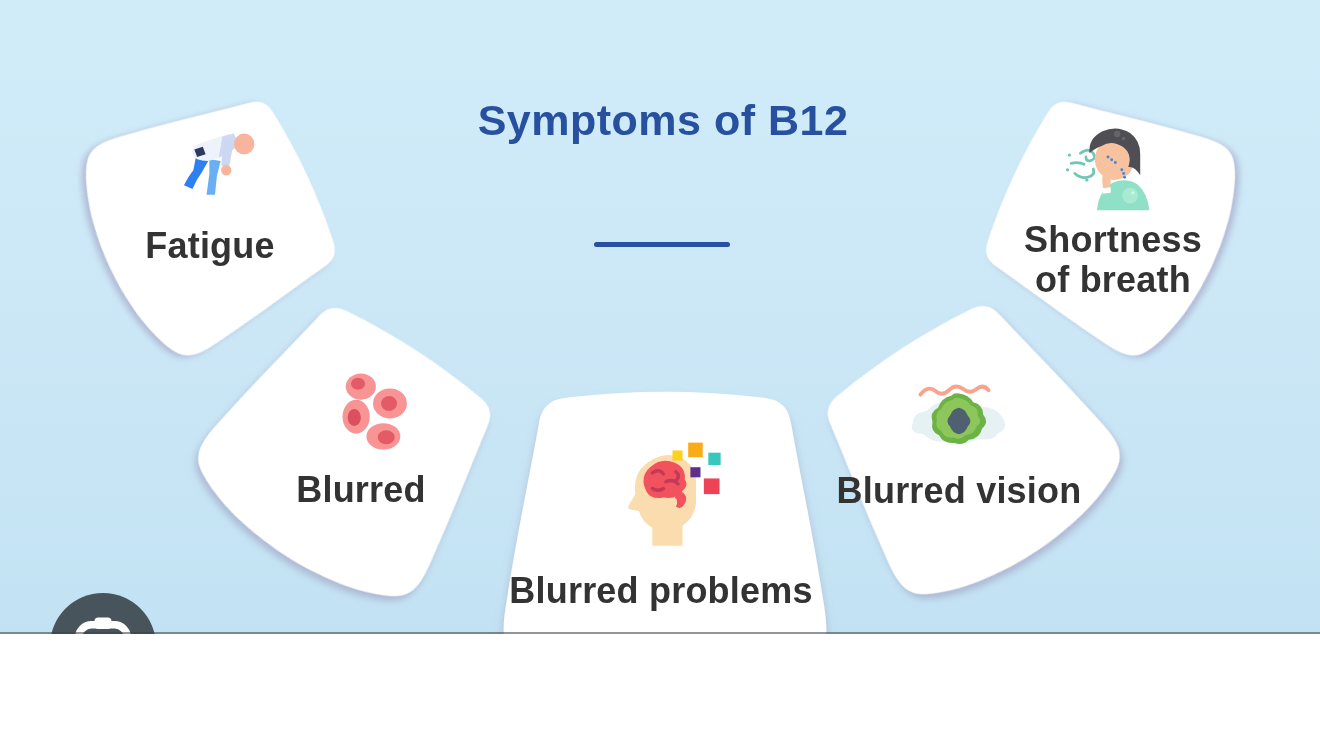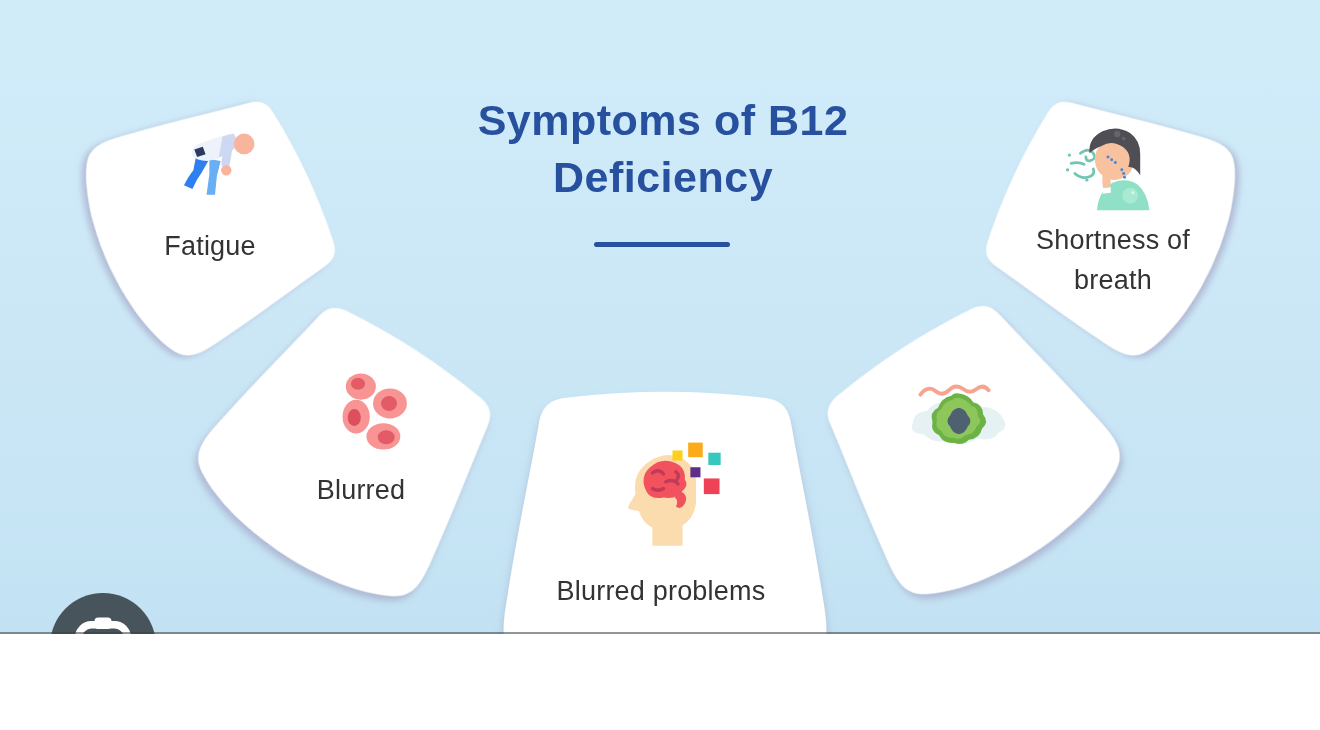--- a/index.html
+++ b/index.html
@@ -7,21 +7,21 @@
     position:relative;width:1320px;height:634px;overflow:hidden;
     background:linear-gradient(180deg,#d1ecf9 0%,#cbe7f6 55%,#c2e2f3 100%);
     font-family:"Liberation Sans", sans-serif;
   }
   .cards-layer{position:absolute;left:0;top:0;width:1320px;height:730px;}
   .title-block{position:absolute;left:330px;top:92px;width:666px;text-align:center;color:#27509f;}
   .title-line{font-size:43px;font-weight:700;line-height:57px;letter-spacing:0.5px;}
   .title-underline{position:absolute;left:594px;top:242px;width:136px;height:5px;border-radius:3px;background:#27509f;}
   .card-label{
     position:absolute;width:320px;text-align:center;color:#333333;
-    font-size:27px;font-weight:400;line-height:40px;letter-spacing:0.2px;
+    font-size:36px;font-weight:700;line-height:40px;letter-spacing:0.2px;
   }
   .card-label.narrow{width:210px;}
   .icon-box{position:absolute;}
   .icon-box svg{display:block;width:100%;height:100%;}
   .lens-button{
     position:absolute;left:50px;top:593px;width:106px;height:106px;border-radius:50%;
     border:none;padding:0;background:transparent;cursor:pointer;
   }
   .lens-button svg{display:block;width:106px;height:106px;}
   .image-bottom-edge{position:absolute;left:0;bottom:0;width:100%;height:2px;background:#3a3f44;opacity:0.55;}
@@ -40,21 +40,20 @@
     </defs>
     <use href="#petal" fill="#ffffff" filter="url(#cardShadow)" transform="translate(211,220) rotate(65) scale(0.68)"></use>
     <use href="#petal" fill="#ffffff" filter="url(#cardShadow)" transform="translate(1110,220) rotate(-65) scale(0.68)"></use>
     <use href="#petal" fill="#ffffff" filter="url(#cardShadow)" transform="translate(352,450) rotate(33) scale(0.76)"></use>
     <use href="#petal" fill="#ffffff" filter="url(#cardShadow)" transform="translate(966,448) rotate(-33) scale(0.76)"></use>
     <use href="#petal" fill="#ffffff" filter="url(#cardShadow)" transform="translate(665,540) rotate(0) scale(0.95)"></use>
   </svg>
 
   <div class="title-block">
     <div class="title-line">Symptoms of B12</div>
-    <div class="title-line">Deficiency</div>
   </div>
   <div class="title-underline"></div>
 
   <div class="icon-box" style="left:168px;top:112px;width:94px;height:94px;">
     <svg viewBox="0 0 100 100">
       <path d="M44 50 L56 52 L52 68 L50 88 L41 88 L44 66 Z" fill="#6aaef3"></path>
       <path d="M30 46 L44 50 L36 64 Q30 72 26 82 L17 78 Q22 68 27 62 Z" fill="#2e7ff0"></path>
       <path d="M26 46 Q24 38 32 34 L62 24 Q70 22 73 28 Q76 34 72 38 Q60 50 42 52 Q30 52 26 46 Z" fill="#eef2fb"></path>
       <path d="M58 26 L70 23 Q76 34 70 39 Q62 46 54 48 Z" fill="#cdd8f3"></path>
       <path d="M28 40 L37 37 L40 45 L31 48 Z" fill="#2c3a5e"></path>
@@ -132,20 +131,21 @@
           <circle cx="68" cy="60" r="1.6"></circle>
       </g>
       <path d="M44 58 L52 57 Q54 65 52 73 L45 74 Q43 65 44 58 Z" fill="#f8c29e"></path>
       <path d="M44 72 L53 71 L53 77 L44 78 Z" fill="#ffffff"></path>
     </svg>
   </div>
 
   <div class="card-label" style="left:50px;top:226px;">Fatigue</div>
   <div class="card-label" style="left:201px;top:470px;">Blurred</div>
   <div class="card-label" style="left:501px;top:571px;">Blurred problems</div>
+  <div class="card-label" style="left:799px;top:471px;">Blurred vision</div>
   <div class="card-label narrow" style="left:1008px;top:220px;">Shortness of breath</div>
 
   <button class="lens-button">
     <svg viewBox="0 0 100 100">
       <circle cx="50" cy="50" r="50" fill="#48545b"></circle>
       <rect x="27" y="30" width="46" height="42" rx="12" fill="none" stroke="#ffffff" stroke-width="7"></rect>
       <rect x="42" y="23" width="16" height="11" rx="3.5" fill="#ffffff"></rect>
       <circle cx="69" cy="66" r="14" fill="#48545b"></circle>
       <circle cx="49" cy="51" r="10.5" fill="#ffffff"></circle>
       <circle cx="69" cy="66" r="7.5" fill="#ffffff"></circle>

